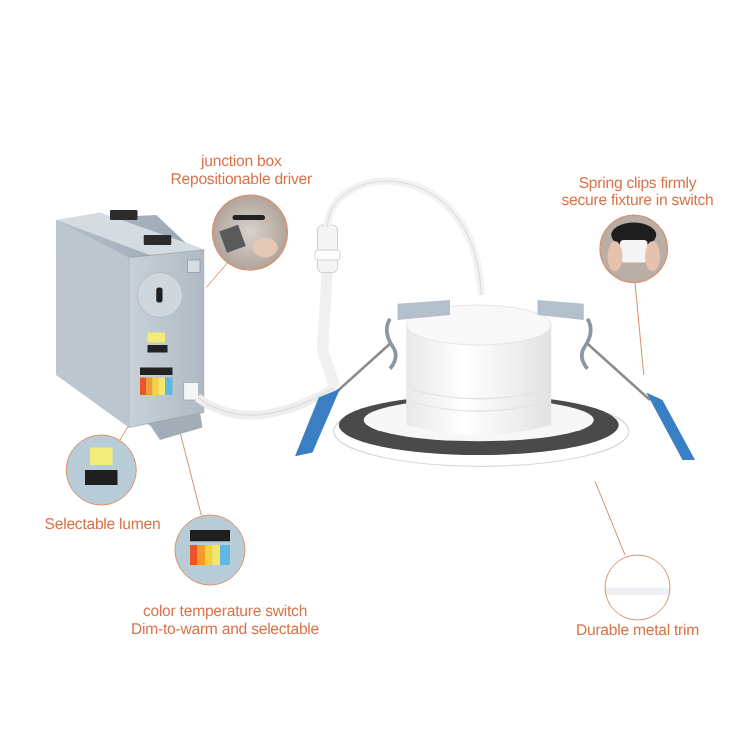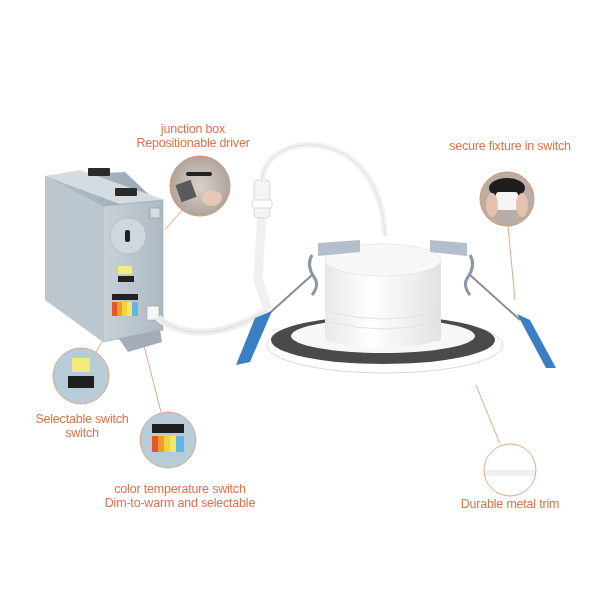--- a/index.html
+++ b/index.html
@@ -161,26 +161,26 @@
   </g>
   <circle cx="510" cy="470" r="26" fill="none" stroke="#d9906a" stroke-width="0.8"></circle>
 </svg>
 
 <div class="label" style="left:118px; top:122px; width:150px;">
   <div>junction box</div>
   <div>Repositionable driver</div>
 </div>
 
 <div class="label" style="left:430px; top:139px; width:160px;">
+  <div>Spring clips firmly</div>
   <div>secure fixture in switch</div>
 </div>
 
 <div class="label" style="left:22px; top:412px; width:120px;">
-  <div>Selectable switch</div>
-  <div>switch</div>
+  <div>Selectable lumen</div>
 </div>
 
 <div class="label" style="left:80px; top:482px; width:200px;">
   <div>color temperature switch</div>
   <div>Dim-to-warm and selectable</div>
 </div>
 
 <div class="label" style="left:450px; top:497px; width:120px;text-align:center;">
   <div>Durable metal trim</div>
 </div>

